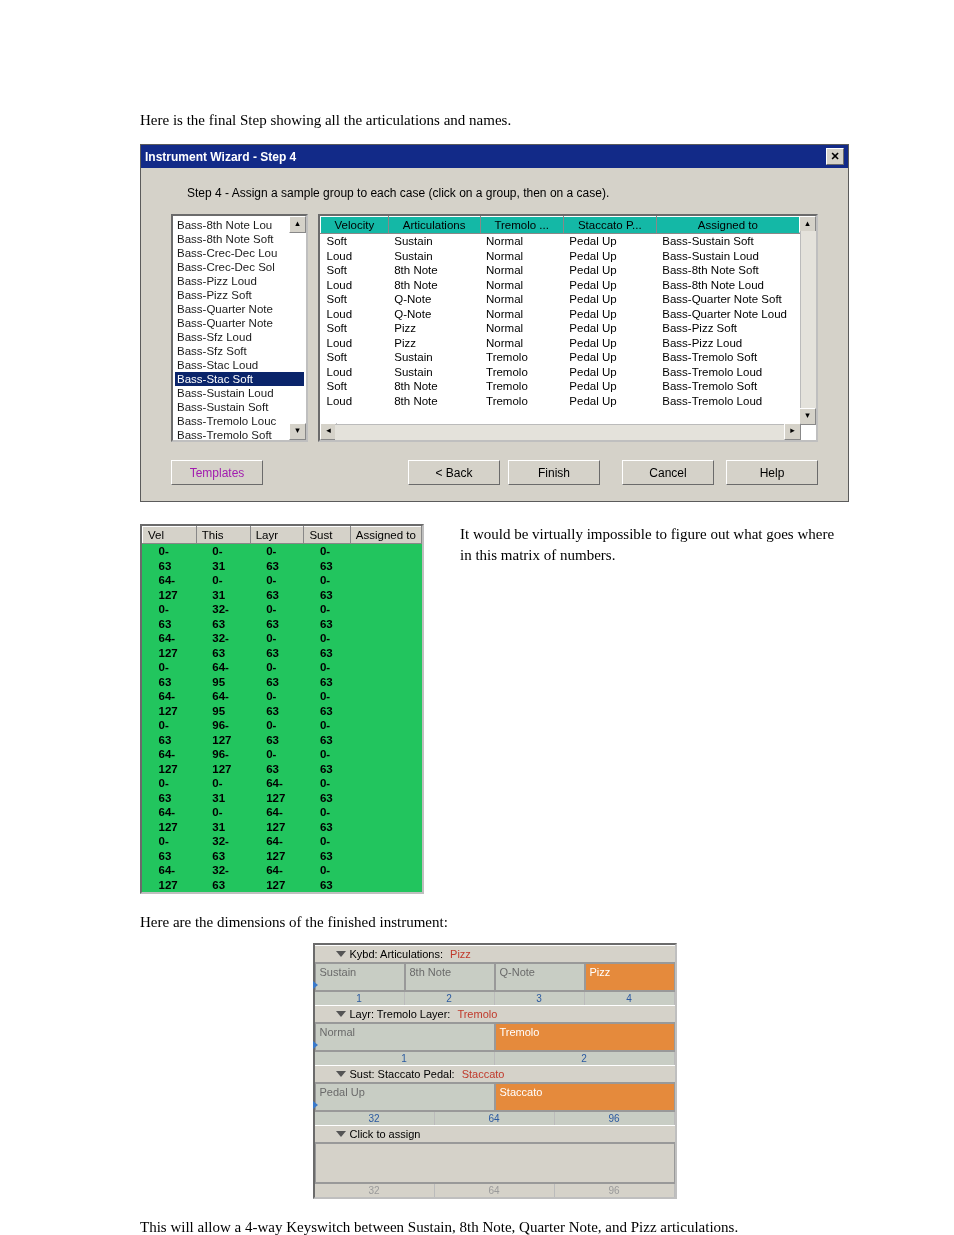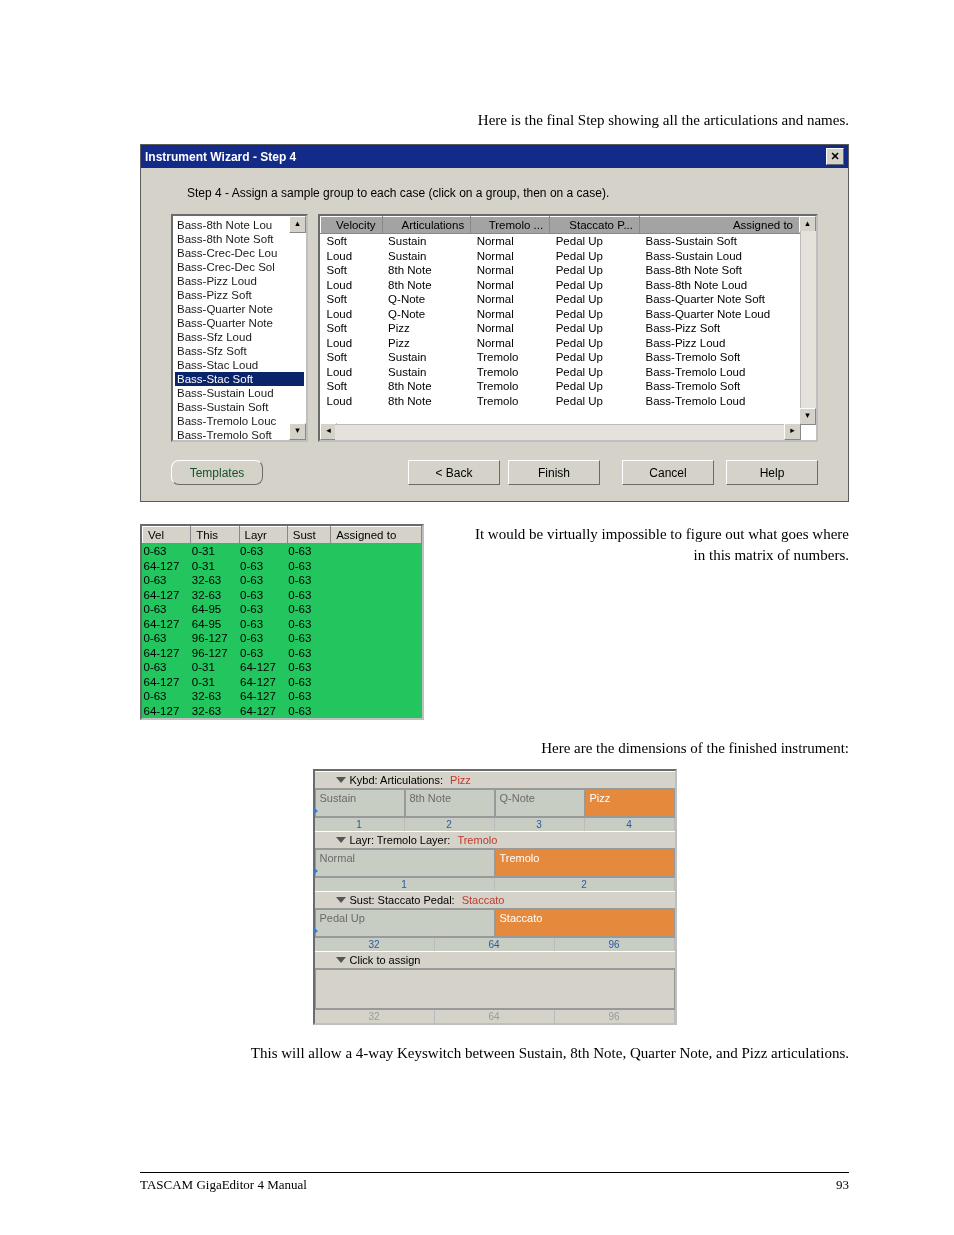--- a/index.html
+++ b/index.html
@@ -10,21 +10,21 @@
   }
   .page {
     width: 954px;
     height: 1235px;
     margin: 0 auto;
     box-sizing: border-box;
     padding: 110px 105px 50px 140px;
     position: relative;
     font-size: 15px;
   }
-  .para { margin: 0 0 10px 0; line-height: 1.35; text-align: right; }
+  .para { margin: 0 0 10px 0; line-height: 1.35; }
 
   
   .window {
     margin-top: 14px;
     border: 1px solid #5b5b5b;
     background: #d5d2c9;
     font-family: Tahoma, Arial, sans-serif;
     font-size: 12px;
     color: #000;
   }
@@ -100,25 +100,25 @@
   .rt-scroll-right { bottom:0; right:15px; }
   .rt-hbar { position:absolute; bottom:0; left:15px; right:30px; height:15px; background:#e4e2db; border-top:1px solid #bbb;}
   .rt-vthumb { position:absolute; right:0; top:15px; width:15px; bottom:30px; background:#e4e2db; border-left:1px solid #bbb;}
 
   table.grid {
     border-collapse: collapse;
     font-size: 11.5px;
     width: calc(100% - 16px);
   }
   table.grid th {
-    background: #a3a3a3;
+    background: #14b8a6;
     border: 1px solid #fff;
     border-right-color: #888; border-bottom-color: #888;
-    text-align: right; font-weight: normal;
-    padding: 2px 6px;
+    text-align: center; font-weight: normal;
+    padding: 2px 12px;
   }
   table.grid td {
     padding: 0 6px;
     line-height: 14.5px;
     white-space: nowrap;
   }
 
   .buttons {
     padding: 10px 18px 4px 18px;
     display: flex;
@@ -129,41 +129,41 @@
     height: 23px;
     padding: 0 10px;
     background: #d5d2c9;
     border: 1px solid #fff;
     border-right-color:#6b6b6b; border-bottom-color:#6b6b6b;
     font-family: Tahoma, Arial, sans-serif;
     font-size: 12px;
     text-align: center;
     display: inline-flex; align-items:center; justify-content:center;
   }
-  .win-button.disabled { color:#14532d;border-radius:8px; }
+  .win-button.disabled { color:#a21caf; }
   .btn-spacer { flex:1; }
 
   
   .two-col { display:flex; gap: 36px; margin-top: 22px; }
   .mini-table-wrap {
     border: 2px inset #bfbfbf;
     background:#22c55e;
     font-family: Tahoma, Arial, sans-serif;
     font-size: 11.5px;
     width: 280px;
   }
   table.mini { border-collapse: collapse; width:100%; }
   table.mini th {
     background:#d5d2c9;
     border:1px solid #fff;
     border-right-color:#888; border-bottom-color:#888;
     font-weight:normal; text-align:left; padding:2px 5px;
     white-space:nowrap;
   }
-  table.mini td { padding:0 1px; line-height:14.5px; }
+  table.mini td { padding:0 16px; line-height:14.5px;font-weight:bold; }
   .right-text { flex:1; }
 
   
   .dim-panel {
     margin: 10px auto 0 auto;
     width: 360px;
     border: 2px inset #bfbfbf;
     font-family: Tahoma, Arial, sans-serif;
     font-size: 11px;
     background:#fff;
@@ -549,18 +549,14 @@
       <div class="dim-numrow" id="dim-num-4">
           <div class="dim-num gray">32</div>
           <div class="dim-num gray">64</div>
           <div class="dim-num gray">96</div>
         </div>
     </div>
   </div>
 
   <p class="para" style="margin-top:18px">This will allow a 4-way Keyswitch between Sustain, 8th Note, Quarter Note, and Pizz articulations.</p>
 
-  <div class="footer">
-    <span>TASCAM GigaEditor 4 Manual</span>
-    <span class="pg">93</span>
-  </div>
 
 </div>
 
 </body></html>

